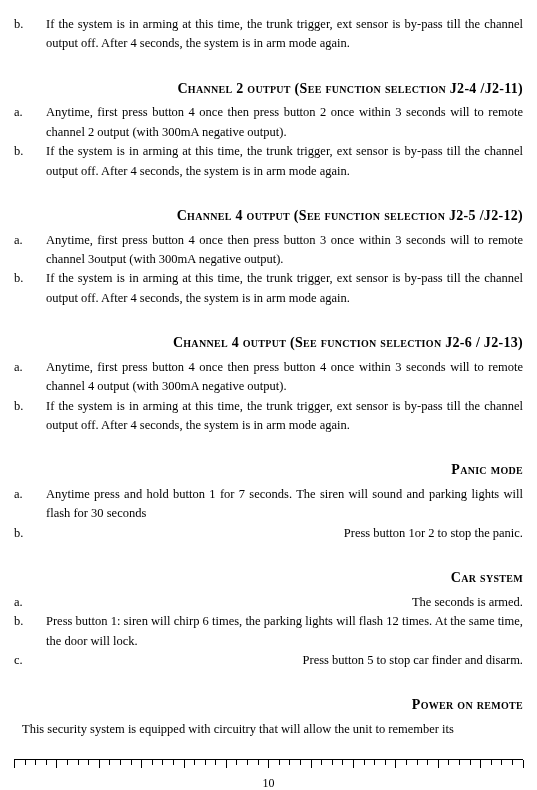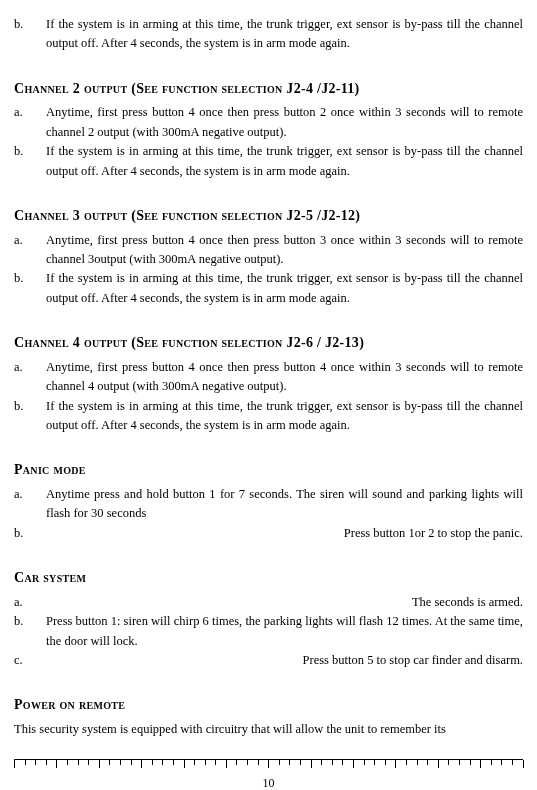--- a/index.html
+++ b/index.html
@@ -12,38 +12,39 @@
       font-size: 12.5px;
       line-height: 1.55;
     }
     h2 {
       font-family: 'Times New Roman', serif;
       font-size: 14px;
       font-weight: bold;
       font-variant: small-caps;
       margin: 24px 0 4px 0;
       letter-spacing: 0.3px;
+      text-align: right;
     }
     .list-item {
       display: flex;
       margin: 0;
     }
     .marker {
       flex-shrink: 0;
       width: 32px;
     }
     .content {
       flex: 1;
       text-align: justify;
     }
     .content.nojustify {
       text-align: right;
     }
     .para {
-      margin: 2px 0;
+      margin: 2px 8px;
     }
     .ruler {
       margin-top: 20px;
       width: 100%;
       height: 8px;
       position: relative;
       border-top: 0.5px solid #000;
       display: flex;
       justify-content: space-between;
     }
@@ -72,21 +73,21 @@
 <h2>Channel 2 output (See function selection J2-4 /J2-11)</h2>
 <div class="list-item">
   <div class="marker">a.</div>
   <div class="content">Anytime, first press button 4 once then press button 2 once within 3 seconds will to remote channel 2 output (with 300mA negative output).</div>
 </div>
 <div class="list-item">
   <div class="marker">b.</div>
   <div class="content">If the system is in arming at this time, the trunk trigger, ext sensor is by-pass till the channel output off. After 4 seconds, the system is in arm mode again.</div>
 </div>
 
-<h2>Channel 3 output (See function selection J2-5 /J2-12)</h2>
+<h2>Channel 4 output (See function selection J2-5 /J2-12)</h2>
 <div class="list-item">
   <div class="marker">a.</div>
   <div class="content">Anytime, first press button 4 once then press button 3 once within 3 seconds will to remote channel 3output (with 300mA negative output).</div>
 </div>
 <div class="list-item">
   <div class="marker">b.</div>
   <div class="content">If the system is in arming at this time, the trunk trigger, ext sensor is by-pass till the channel output off. After 4 seconds, the system is in arm mode again.</div>
 </div>
 
 <h2>Channel 4 output (See function selection J2-6 / J2-13)</h2>

